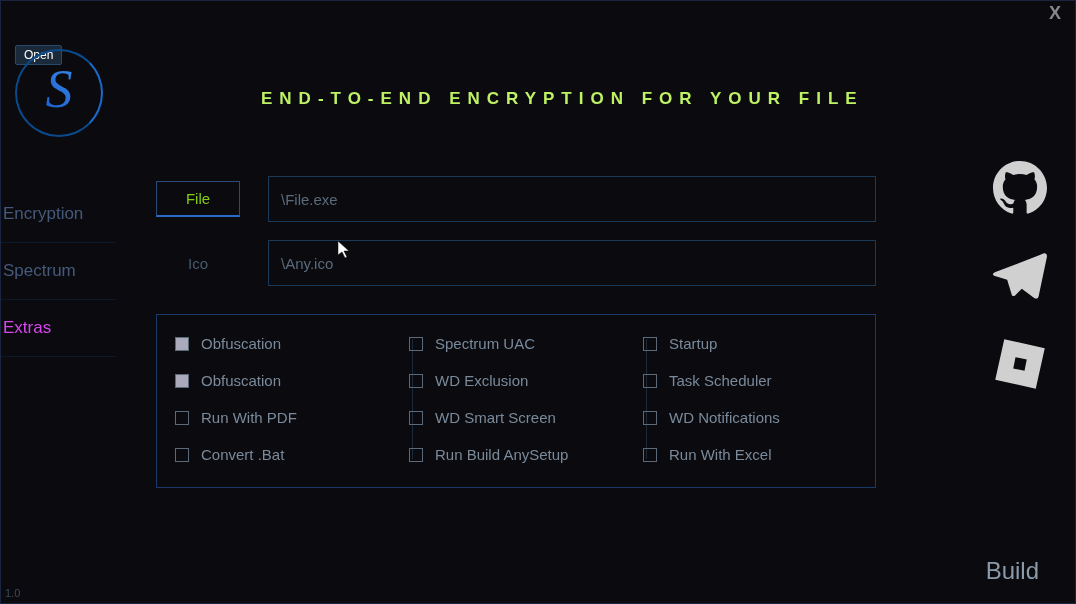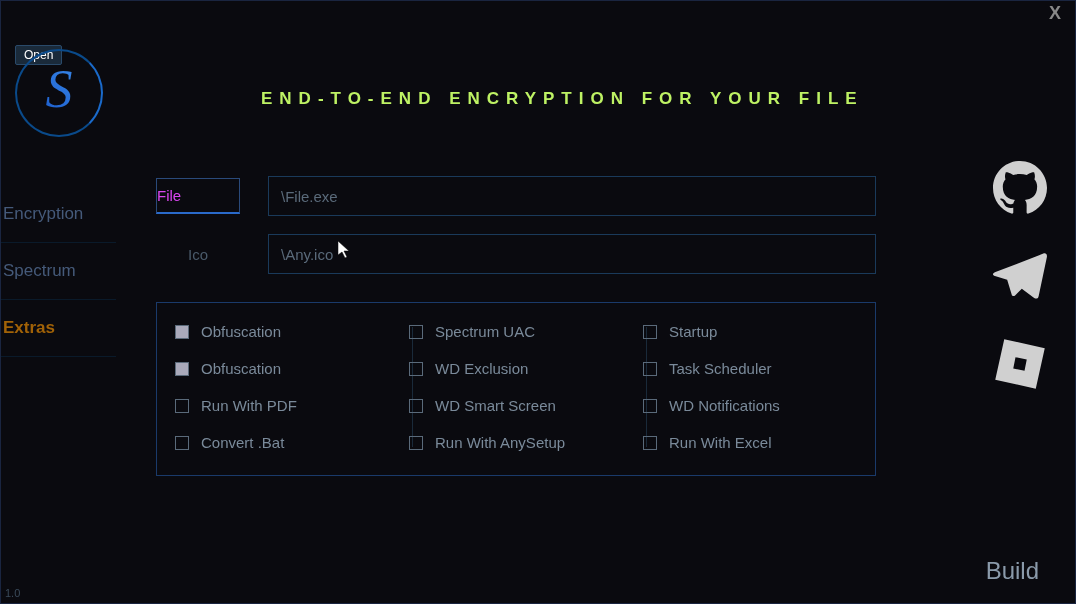--- a/index.html
+++ b/index.html
@@ -88,59 +88,58 @@
       width: 115px;
     }
     .sidebar-item {
       padding: 18px 8px 18px 2px;
       font-size: 17px;
       color: #455a7a;
       cursor: pointer;
       border-bottom: 1px solid #0a1a2a;
     }
     .sidebar-item.active {
-      color: #a16207;
-      font-weight: bold;
+      color: #d946ef;
     }
     .main-panel {
       position: absolute;
       left: 155px;
       top: 175px;
       width: 720px;
     }
     .file-row {
       display: flex;
       align-items: center;
       margin-bottom: 18px;
     }
     .file-btn {
       width: 84px;
       height: 36px;
       border: 1px solid #2a4a7a;
       background: transparent;
-      color: #d946ef;
+      color: #84cc16;
       font-size: 15px;
       cursor: pointer;
       margin-right: 28px;
-      text-align: left;
+      text-align: center;
       line-height: 34px;
     }
     .file-btn.underlined {
       border-bottom: 2px solid #2a6aca;
     }
     .ico-label {
       width: 84px;
       color: #4a5a6a;
       font-size: 15px;
       margin-right: 28px;
       text-align: center;
     }
     .path-input {
       flex: 1;
-      height: 40px;
+      height: 46px;
       border: 1px solid #1a3a5a;
       background: transparent;
       color: #5a6a7a;
       padding: 0 12px;
       font-size: 15px;
       outline: none;
     }
     .options-box {
       border: 1px solid #1a3a6a;
       margin-top: 28px;
@@ -292,21 +291,21 @@
         <div class="option-item">
           <span class="checkbox"></span>
           <span class="option-label">WD Exclusion</span>
         </div>
         <div class="option-item">
           <span class="checkbox"></span>
           <span class="option-label">WD Smart Screen</span>
         </div>
         <div class="option-item">
           <span class="checkbox"></span>
-          <span class="option-label">Run With AnySetup</span>
+          <span class="option-label">Run Build AnySetup</span>
         </div>
       </div>
 
       <div class="options-col">
         <div class="option-item">
           <span class="checkbox"></span>
           <span class="option-label">Startup</span>
         </div>
         <div class="option-item">
           <span class="checkbox"></span>

